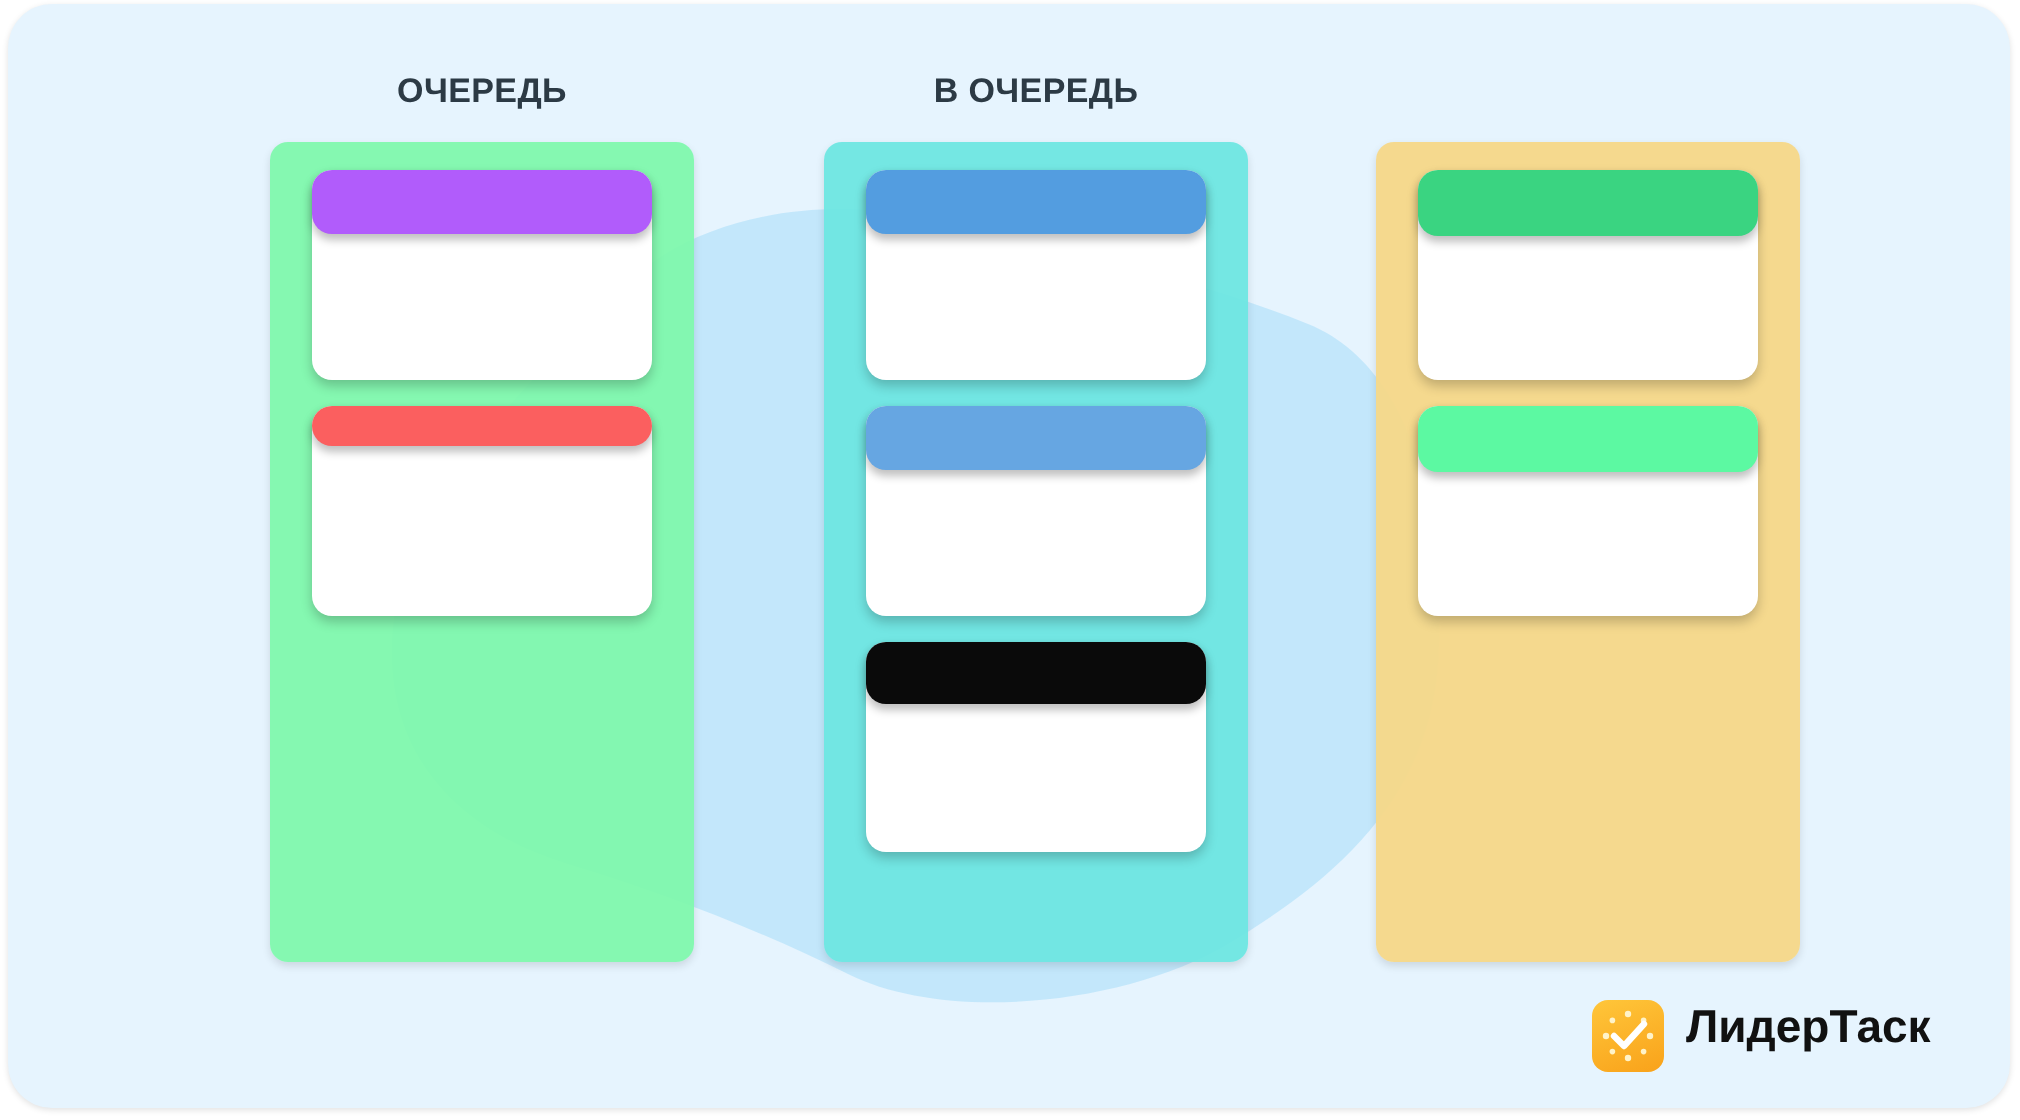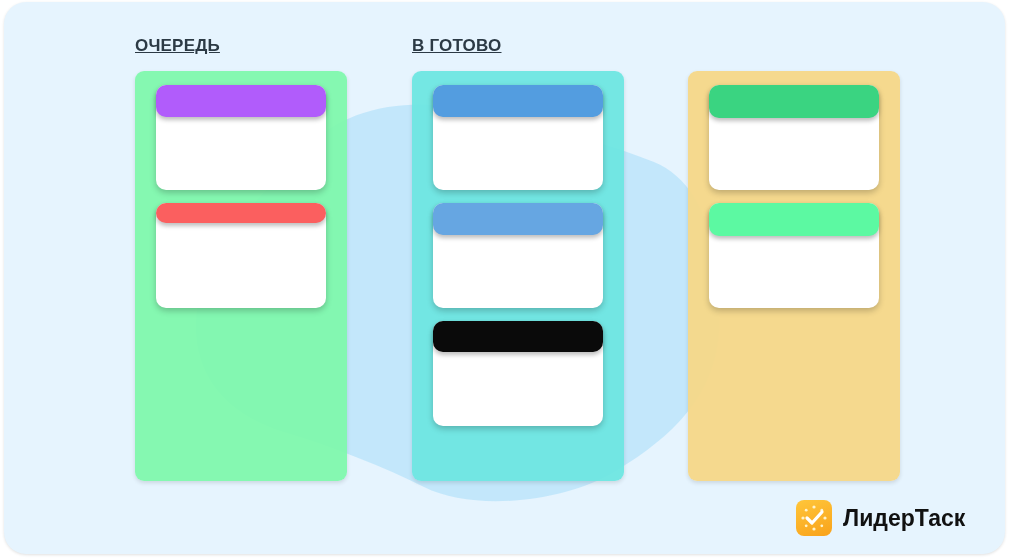--- a/index.html
+++ b/index.html
@@ -9,37 +9,37 @@
     position: relative; overflow: hidden;
   }
   .frame {
     position: absolute; left: 4px; top: 2px; width: 1001px; height: 552px;
     background: #e6f4fe; border-radius: 22px;
     box-shadow: 0 1px 3px rgba(0,0,0,0.12);
     overflow: hidden;
   }
   .blob { position: absolute; left: 0; top: 0; }
   .col-title {
-    position: absolute; top: 34px; width: 212px; text-align: left;
-    font-weight: 700; font-size: 17px; color: #2c3a45; letter-spacing: 0.2px; text-decoration: underline;
+    position: absolute; top: 34px; width: 212px; text-align: center;
+    font-weight: 700; font-size: 17px; color: #2c3a45; letter-spacing: 0.2px;
   }
   .column {
     position: absolute; top: 69px; width: 212px; height: 410px;
     border-radius: 9px; box-shadow: 0 2px 4px rgba(0,0,0,0.12);
   }
   .card {
     position: absolute; left: 21px; width: 170px; background: #ffffff;
     border-radius: 10px; box-shadow: 0 3px 6px rgba(0,0,0,0.22);
   }
   .card-head {
     position: absolute; left: 0; top: 0; width: 100%; border-radius: 10px;
     box-shadow: 0 3px 4px rgba(0,0,0,0.25);
   }
   .brand {
-    position: absolute; left: 792px; top: 498px; display: flex; align-items: center;
+    position: absolute; left: 792px; top: 498px; display: flex; align-items: flex-start;
   }
   .brand-icon {
     width: 36px; height: 36px; border-radius: 8px;
     background: linear-gradient(160deg, #ffc63a 0%, #f9a21a 100%);
     position: relative;
   }
   .brand-name {
     margin-left: 11px; font-size: 23px; font-weight: 700; color: #111111;
   }
 </style>
@@ -54,21 +54,21 @@
   <div class="col-title" style="left:131px;">ОЧЕРЕДЬ</div>
   <div class="column" style="left:131px; background: rgba(127,248,173,0.95);">
     <div class="card" style="top:14px; height:105px;">
       <div class="card-head" style="height:32px; background:#b15cfb;"></div>
     </div>
     <div class="card" style="top:132px; height:105px;">
       <div class="card-head" style="height:20px; background:#fb5f5f;"></div>
     </div>
   </div>
 
-  <div class="col-title" style="left:408px;">В ГОТОВО</div>
+  <div class="col-title" style="left:408px;">В ОЧЕРЕДЬ</div>
   <div class="column" style="left:408px; background: rgba(110,230,226,0.95);">
     <div class="card" style="top:14px; height:105px;">
       <div class="card-head" style="height:32px; background:#539de0;"></div>
     </div>
     <div class="card" style="top:132px; height:105px;">
       <div class="card-head" style="height:32px; background:#66a6e2;"></div>
     </div>
     <div class="card" style="top:250px; height:105px;">
       <div class="card-head" style="height:31px; background:#0a0a0a;"></div>
     </div>

